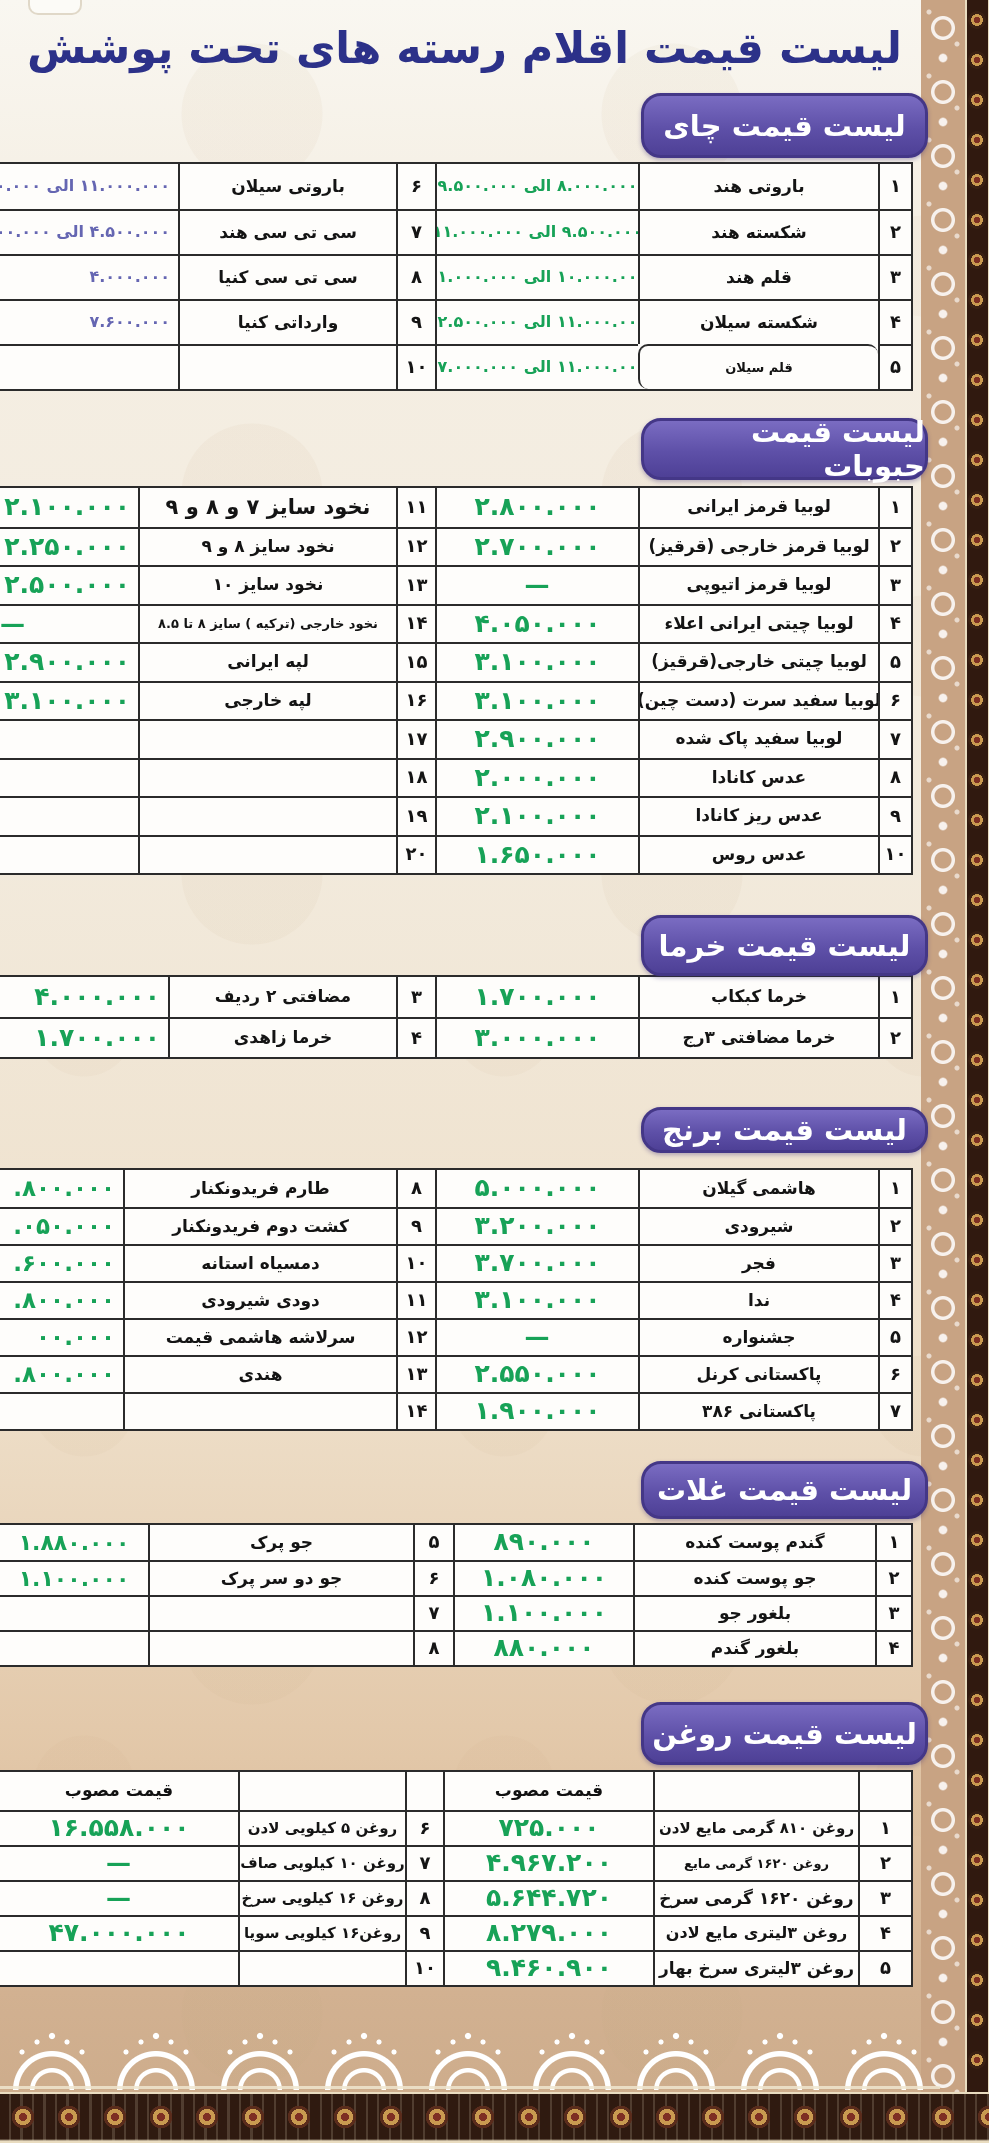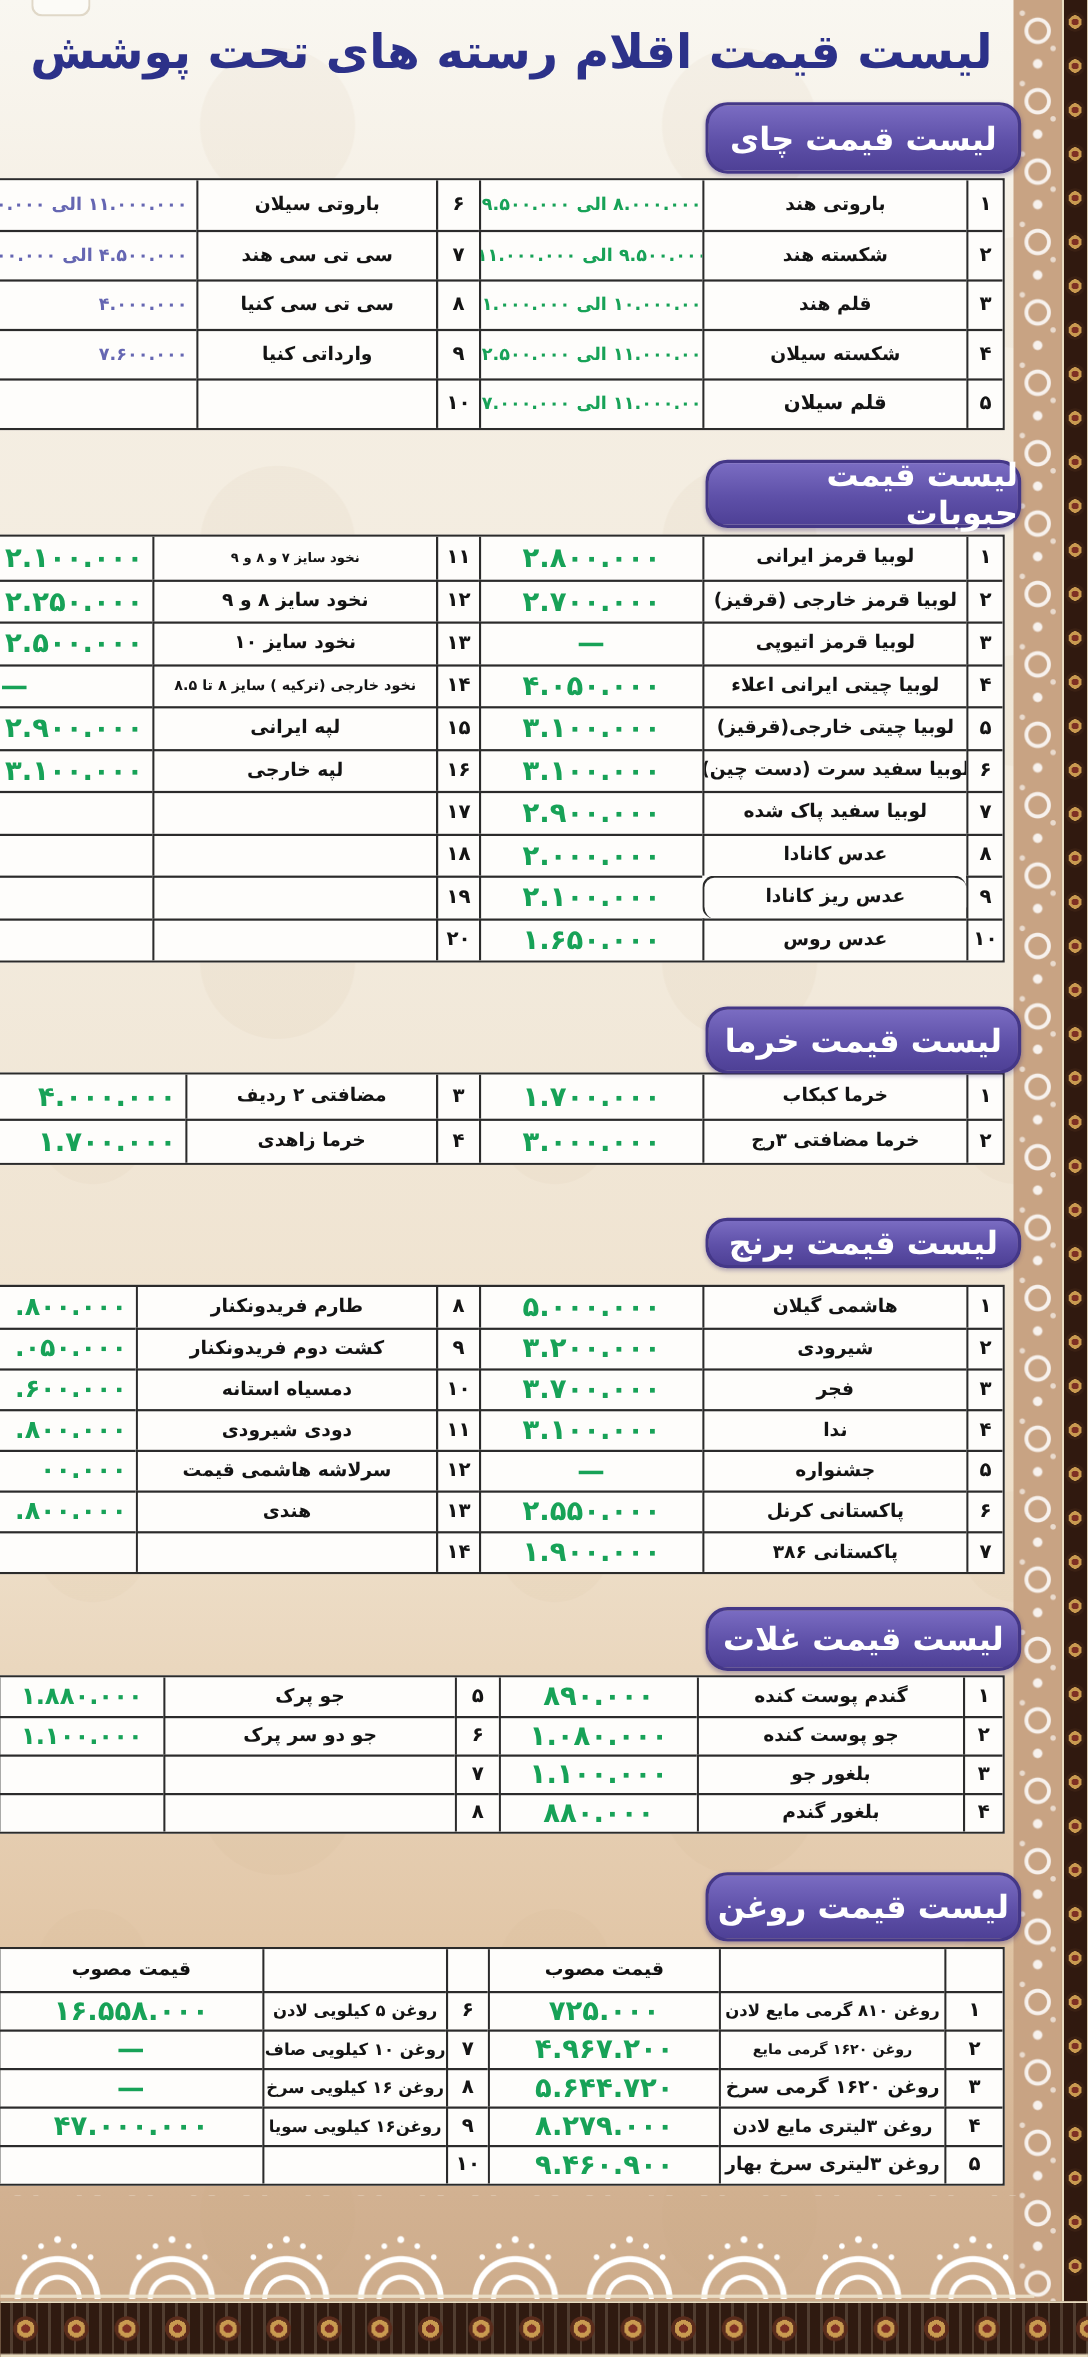--- a/index.html
+++ b/index.html
@@ -114,33 +114,33 @@
       <div class="cell num bt">۸</div>
       <div class="cell item bt" style="font-size: 17px;">سی تی سی کنیا</div>
       <div class="cell p-sm bt" dir="ltr" style="justify-content: flex-end; padding-right: 8px;">۴.۰۰۰.۰۰۰</div>
       <div class="cell num bt">۴</div>
       <div class="cell item bt" style="font-size: 17px;">شکسته سیلان</div>
       <div class="cell g-sm bt">۱۱.۰۰۰.۰۰۰ الی ۱۲.۵۰۰.۰۰۰</div>
       <div class="cell num bt">۹</div>
       <div class="cell item bt" style="font-size: 17px;">وارداتی کنیا</div>
       <div class="cell p-sm bt" dir="ltr" style="justify-content: flex-end; padding-right: 8px;">۷.۶۰۰.۰۰۰</div>
       <div class="cell num bt">۵</div>
-      <div class="cell item bt" style="font-size: 18px;">قلم سیلان</div>
+      <div class="cell item bt" style="font-size: 13px; border-radius: 10px;">قلم سیلان</div>
       <div class="cell g-sm bt">۱۱.۰۰۰.۰۰۰ الی ۱۷.۰۰۰.۰۰۰</div>
       <div class="cell num bt">۱۰</div>
       <div class="cell item bt"></div>
       <div class="cell p-sm bt"></div>
     </div>
     <div class="pill" style="top: 418px; height: 62px;">لیست قیمت حبوبات</div>
     <div class="table" style="top: 486px; width: 1063px; grid-template-columns: 33px 240px 203px 39px 258px 290px; grid-auto-rows: 38.5px;">
       <div class="cell num">۱</div>
       <div class="cell item" style="font-size: 17px;">لوبیا قرمز ایرانی</div>
       <div class="cell g-lg">۲.۸۰۰.۰۰۰</div>
       <div class="cell num">۱۱</div>
-      <div class="cell item" style="font-size: 12px; text-align: right;">نخود سایز ۷ و ۸ و ۹</div>
+      <div class="cell item" style="font-size: 21px; text-align: right;">نخود سایز ۷ و ۸ و ۹</div>
       <div class="cell g-lg" dir="ltr" style="justify-content: flex-end; padding-right: 8px;">۲.۱۰۰.۰۰۰</div>
       <div class="cell num bt">۲</div>
       <div class="cell item bt" style="font-size: 17px;">لوبیا قرمز خارجی (قرقیز)</div>
       <div class="cell g-lg bt">۲.۷۰۰.۰۰۰</div>
       <div class="cell num bt">۱۲</div>
       <div class="cell item bt" style="font-size: 17px;">نخود سایز ۸ و ۹</div>
       <div class="cell g-lg bt" dir="ltr" style="justify-content: flex-end; padding-right: 8px;">۲.۲۵۰.۰۰۰</div>
       <div class="cell num bt">۳</div>
       <div class="cell item bt" style="font-size: 17px;">لوبیا قرمز اتیوپی</div>
       <div class="cell g-lg bt">—</div>
@@ -171,21 +171,21 @@
       <div class="cell num bt">۱۷</div>
       <div class="cell item bt"></div>
       <div class="cell g-lg bt"></div>
       <div class="cell num bt">۸</div>
       <div class="cell item bt" style="font-size: 17px;">عدس کانادا</div>
       <div class="cell g-lg bt">۲.۰۰۰.۰۰۰</div>
       <div class="cell num bt">۱۸</div>
       <div class="cell item bt"></div>
       <div class="cell g-lg bt"></div>
       <div class="cell num bt">۹</div>
-      <div class="cell item bt" style="font-size: 17px; border-radius: 11px;">عدس ریز کانادا</div>
+      <div class="cell item bt" style="font-size: 17px;">عدس ریز کانادا</div>
       <div class="cell g-lg bt">۲.۱۰۰.۰۰۰</div>
       <div class="cell num bt">۱۹</div>
       <div class="cell item bt"></div>
       <div class="cell g-lg bt"></div>
       <div class="cell num bt">۱۰</div>
       <div class="cell item bt" style="font-size: 17px;">عدس روس</div>
       <div class="cell g-lg bt">۱.۶۵۰.۰۰۰</div>
       <div class="cell num bt">۲۰</div>
       <div class="cell item bt"></div>
       <div class="cell g-lg bt"></div>

